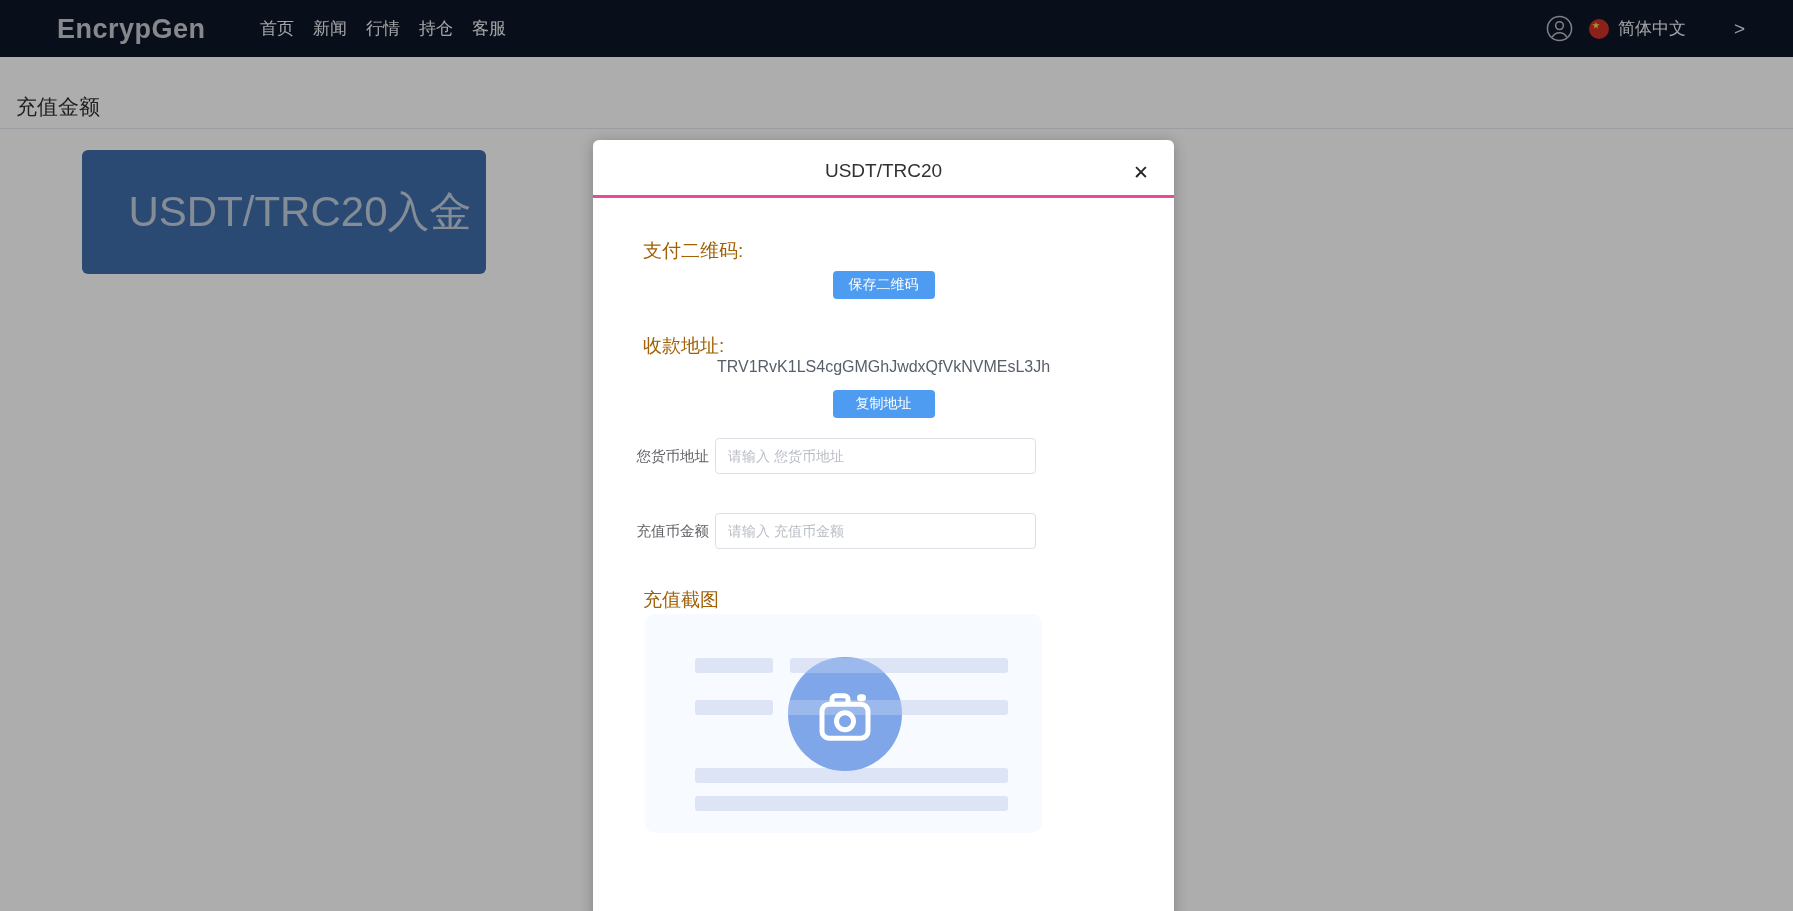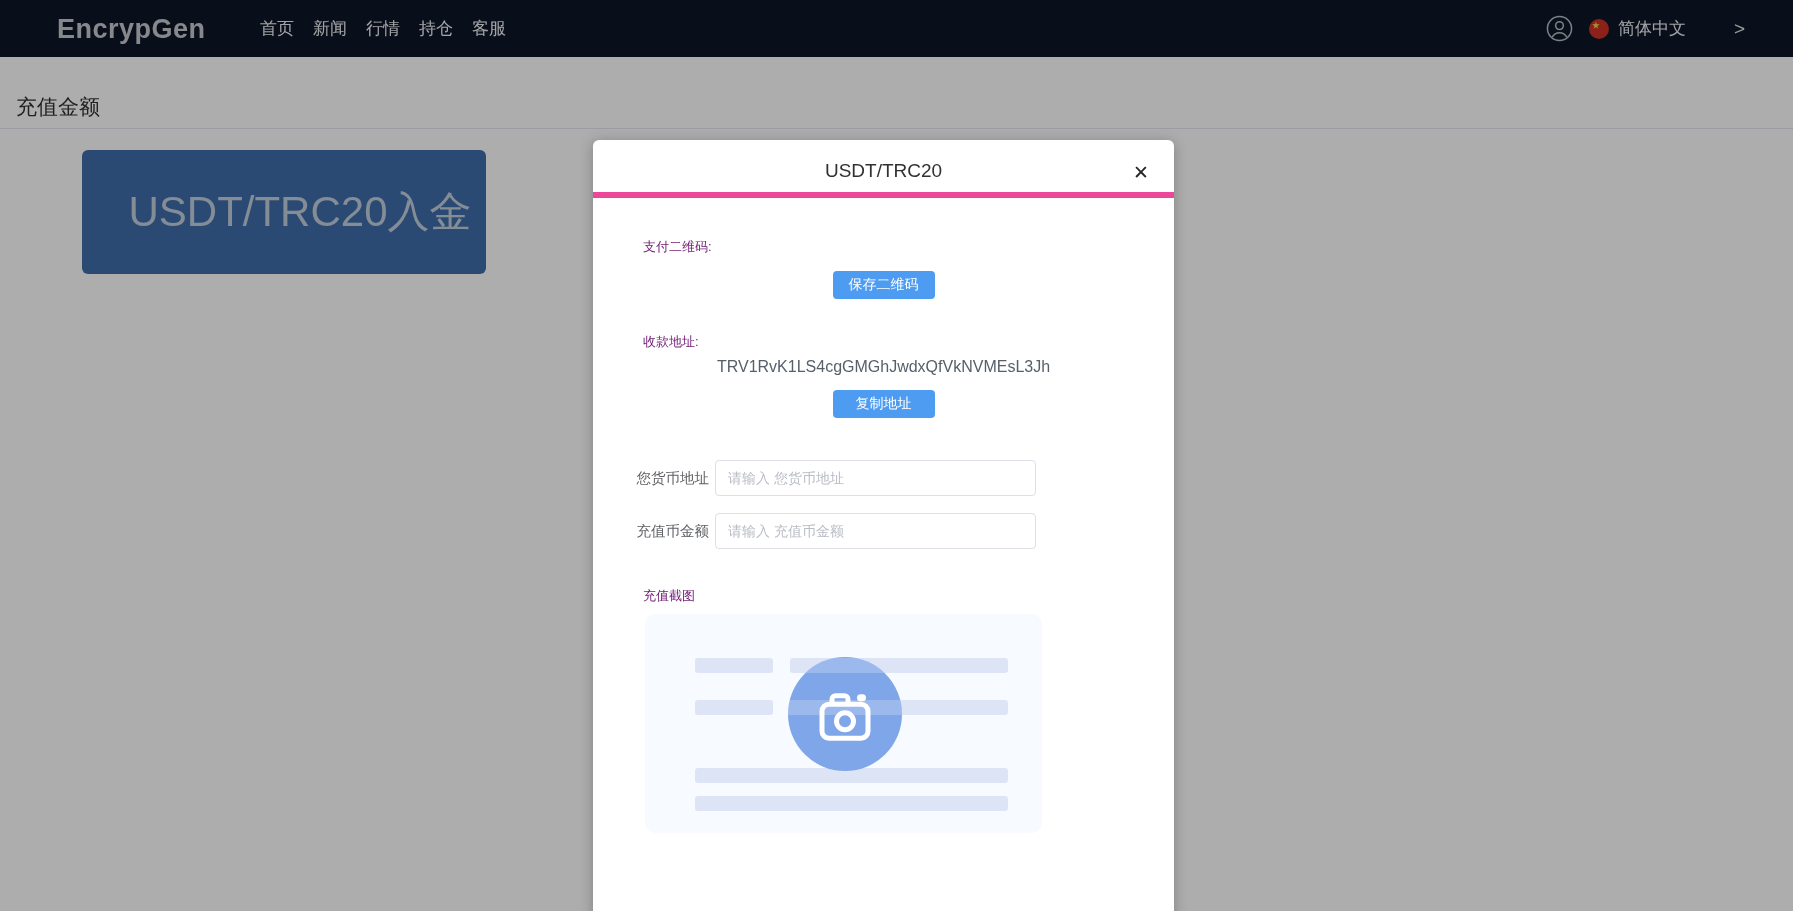--- a/index.html
+++ b/index.html
@@ -34,27 +34,27 @@
   .big-btn.gray { left:1188px; width:230px; height:122px; background:#d8d8d8;
     border-radius:9px; color:#456eb6; font-size:40px; }
 
   
   .backdrop { position:absolute; inset:0; background:rgba(0,0,0,.32); z-index:5; }
 
   
   .modal { position:absolute; left:593px; top:140px; width:581px; height:800px;
     background:#fff; border-radius:6px; z-index:10;
     box-shadow:0 2px 14px rgba(0,0,0,.25); }
-  .modal-header { position:relative; height:58px; border-bottom:6px solid #ec4899; }
+  .modal-header { position:relative; height:58px; border-bottom:3px solid #ec4899; }
   .modal-title { position:absolute; left:0; right:0; top:20px; text-align:center;
     font-size:19px; color:#303133; }
   .modal-close { position:absolute; right:22px; top:22px; width:22px; height:22px;
     font-size:19px; line-height:22px; text-align:center; color:#262626;
     cursor:pointer; font-weight:600; }
-  .m-label { position:absolute; left:50px; font-size:13px; color:#701a75; }
+  .m-label { position:absolute; left:50px; font-size:19px; color:#a16207; }
   .m-btn { position:absolute; left:50%; transform:translateX(-50%);
     background:#4e9cf2; color:#fff; font-size:14px; border:none; border-radius:4px;
     width:102px; height:28px; cursor:pointer; }
   .address { position:absolute; left:0; right:0; top:218px; text-align:center;
     font-size:16px; color:#57606a; }
   .form-row { position:absolute; left:0; width:100%; display:flex; align-items:center; }
   .form-row .f-label { width:122px; text-align:right; font-size:14.5px; color:#606266;
     padding-right:6px; flex:none; }
   .form-row input { width:321px; height:36px; border:1px solid #dcdfe6; border-radius:4px;
     padding:12px 12px; font-size:14px; color:#333; outline:none;
@@ -119,21 +119,21 @@
       <div class="modal-close">✕</div>
     </div>
 
     <div class="m-label" style="top:98px">支付二维码:</div>
     <button class="m-btn" style="top:131px">保存二维码</button>
 
     <div class="m-label" style="top:193px">收款地址:</div>
     <div class="address">TRV1RvK1LS4cgGMGhJwdxQfVkNVMEsL3Jh</div>
     <button class="m-btn" style="top:250px">复制地址</button>
 
-    <div class="form-row" style="top:320px">
+    <div class="form-row" style="top:298px">
       <div class="f-label">您货币地址</div>
       <input type="text" placeholder="请输入 您货币地址" style="">
     </div>
 
     <div class="form-row" style="top:373px">
       <div class="f-label">充值币金额</div>
       <input type="text" placeholder="请输入 充值币金额" style="">
     </div>
 
     <div class="m-label" style="top:447px">充值截图</div>

